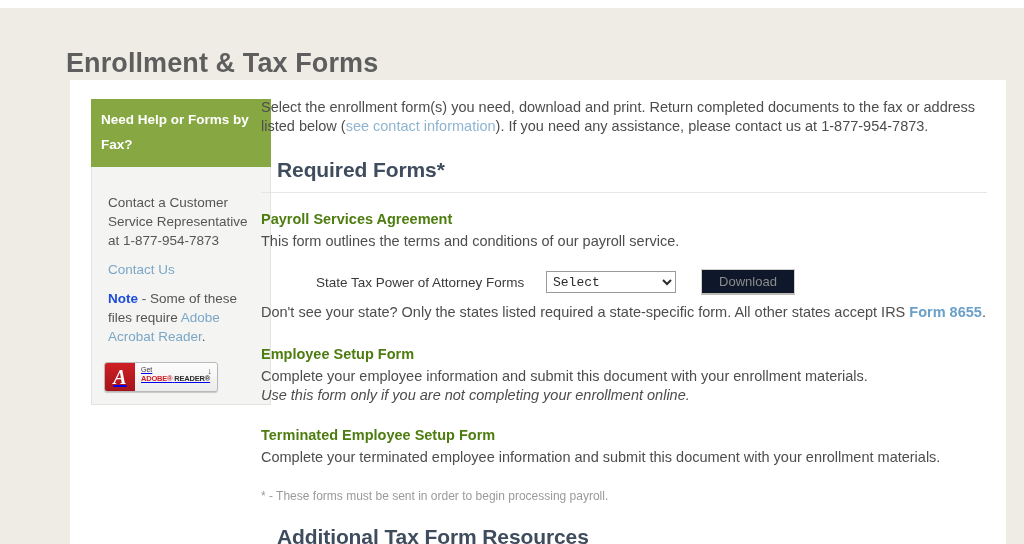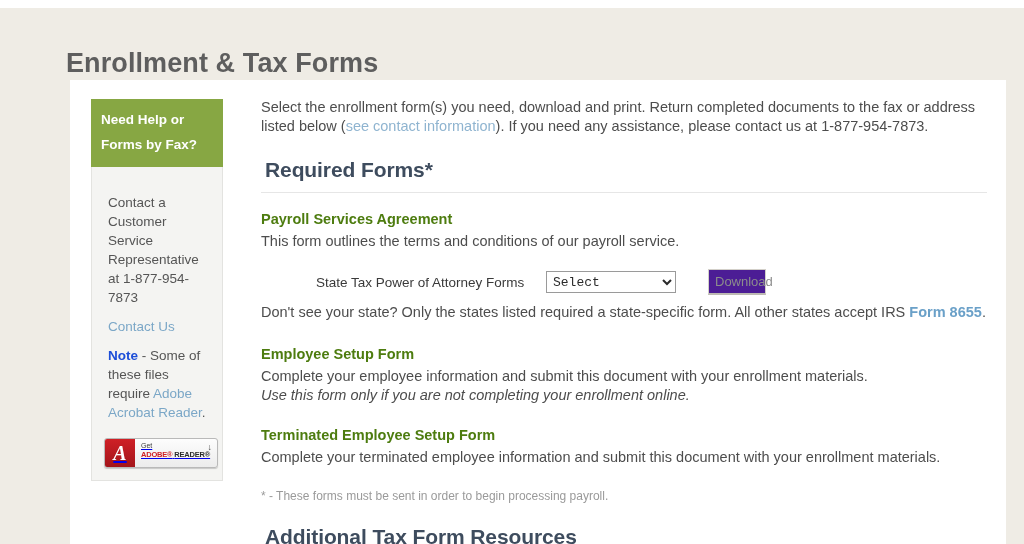--- a/index.html
+++ b/index.html
@@ -34,21 +34,21 @@
     position: absolute;
     left: 70px; top: 80px;
     width: 936px; height: 470px;
     background: #ffffff;
   }
 
   
   .sidebar {
     position: absolute;
     left: 21px; top: 20px;
-    width: 132px;
+    width: 180px;
     background: #f4f4f2;
     border: 1px solid #e3e3e0;
     border-top: none;
     padding-bottom: 12px;
   }
   .sidebar-header {
     background: #87a743;
     color: #ffffff;
     font-weight: bold;
     font-size: 13.5px;
@@ -131,21 +131,21 @@
     line-height: 19px;
     color: #4d4d4d;
     margin: 0 0 22px 0;
   }
   .link-lt { color: #8fb4d0; text-decoration: none; }
 
   .section-heading {
     font-size: 21px;
     font-weight: bold;
     color: #3e4c5e;
-    margin: 0 0 10px 4px;
+    margin: 0 0 10px 16px;
     letter-spacing: -0.1px;
   }
   .rule {
     height: 1px;
     background: #e6e6e6;
     margin: 0 0 18px 0;
   }
 
   .form-link {
     display: block;
@@ -179,24 +179,24 @@
     width: 130px;
     height: 22px;
     font-family: Liberation Mono, monospace;
     font-size: 13px;
     color: #2a2a2a;
     background: #ffffff;
     border: 1px solid #9a9a9a;
     padding: 1px 2px;
   }
   .download-btn {
-    margin-left: 32px;
-    width: 58px;
+    margin-left: 25px;
+    width: 94px;
     height: 26px;
-    background: #4c1d95;
+    background: #0f172a;
     border: 1px solid #d3d0c9;
     border-bottom: 2px solid #bdbab3;
     color: #8c8c8c;
     font-family: "Liberation Sans", sans-serif;
     font-size: 13px;
   }
 
   .note-line {
     font-size: 14.5px;
     line-height: 19px;

